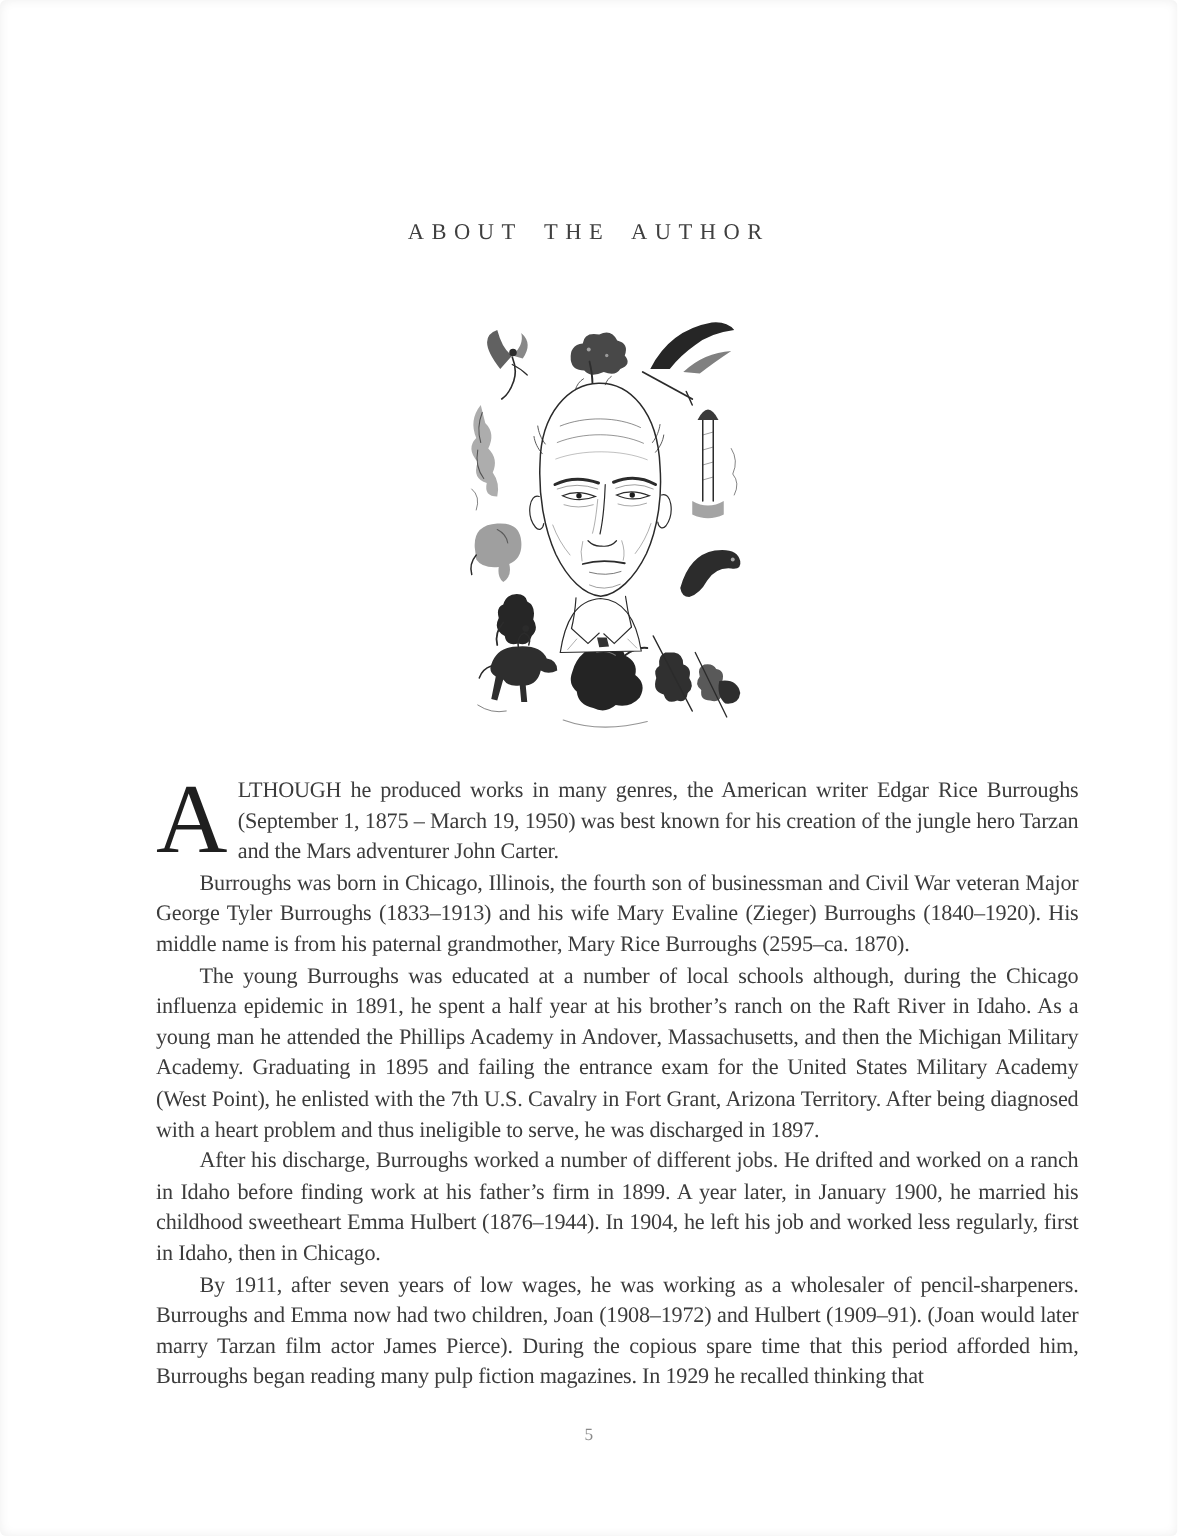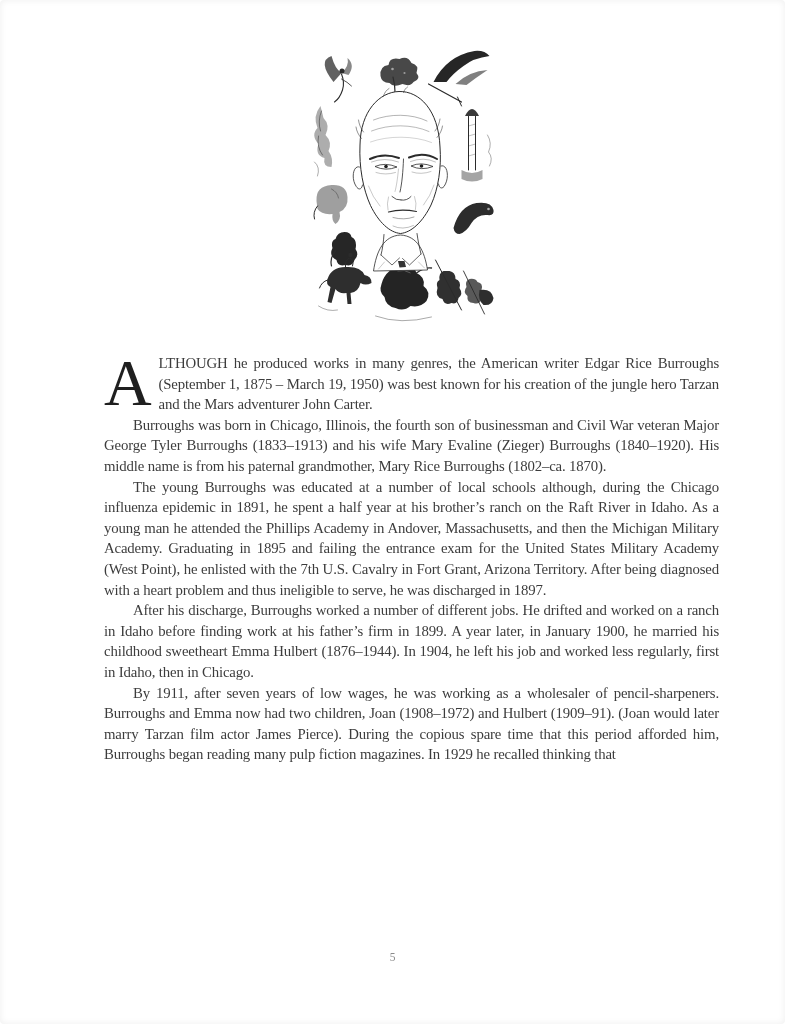--- a/index.html
+++ b/index.html
@@ -63,20 +63,21 @@
     font-size: 11.5px;
     color: #8a8a8a;
   }
   .ink { stroke: #2b2b2b; fill: none; stroke-linecap: round; }
 </style>
 </head>
 <body>
 
 <div class="page">
 
+  <div class="heading">ABOUT THE AUTHOR</div>
 
   <svg class="illustration" viewBox="0 0 430 600" xmlns="http://www.w3.org/2000/svg" role="img">
 
     <g>
       <path d="M96,92 Q63,50 92,40 Q99,66 112,74 Z" fill="#3a3a3a" opacity="0.8"></path>
       <path d="M112,74 Q128,60 124,44 Q140,58 126,78 Z" fill="#555" opacity="0.7"></path>
       <circle cx="113" cy="70" r="5" fill="#2b2b2b"></circle>
       <path class="ink" d="M112,76 C116,86 118,96 114,108 C110,120 104,128 98,132" stroke-width="2.2"></path>
       <path class="ink" d="M112,86 Q124,92 132,100" stroke-width="1.6"></path>
     </g>
@@ -201,21 +202,21 @@
       <path class="ink" d="M148,262 C135,257 130,287 143,303 C148,309 153,305 154,298" stroke-width="1.6"></path>
       <path class="ink" d="M311,260 C324,255 329,284 317,301 C312,307 307,303 306,296" stroke-width="1.6"></path>
 
       <path class="ink" d="M197,397 C196,412 194,426 191,438" stroke-width="1.6"></path>
       <path class="ink" d="M263,395 C265,410 268,424 271,436" stroke-width="1.6"></path>
     </g>
   </svg>
 
   <div class="body-text">
     <p><span class="dropcap">A</span><span>LTHOUGH he produced works in many genres, the American writer Edgar Rice Burroughs (September 1, 1875 – March 19, 1950) was best known for his creation of the jungle hero Tarzan and the Mars adventurer John Carter.</span></p>
-    <p class="indented">Burroughs was born in Chicago, Illinois, the fourth son of businessman and Civil War veteran Major George Tyler Burroughs (1833–1913) and his wife Mary Evaline (Zieger) Burroughs (1840–1920). His middle name is from his paternal grandmother, Mary Rice Burroughs (1802–ca. 1870).</p>
+    <p class="indented">Burroughs was born in Chicago, Illinois, the fourth son of businessman and Civil War veteran Major George Tyler Burroughs (1833–1913) and his wife Mary Evaline (Zieger) Burroughs (1840–1920). His middle name is from his paternal grandmother, Mary Rice Burroughs (2595–ca. 1870).</p>
     <p class="indented">The young Burroughs was educated at a number of local schools although, during the Chicago influenza epidemic in 1891, he spent a half year at his brother’s ranch on the Raft River in Idaho. As a young man he attended the Phillips Academy in Andover, Massachusetts, and then the Michigan Military Academy. Graduating in 1895 and failing the entrance exam for the United States Military Academy (West Point), he enlisted with the 7th U.S. Cavalry in Fort Grant, Arizona Territory. After being diagnosed with a heart problem and thus ineligible to serve, he was discharged in 1897.</p>
     <p class="indented">After his discharge, Burroughs worked a number of different jobs. He drifted and worked on a ranch in Idaho before finding work at his father’s firm in 1899. A year later, in January 1900, he married his childhood sweetheart Emma Hulbert (1876–1944). In 1904, he left his job and worked less regularly, first in Idaho, then in Chicago.</p>
     <p class="indented">By 1911, after seven years of low wages, he was working as a wholesaler of pencil-sharpeners. Burroughs and Emma now had two children, Joan (1908–1972) and Hulbert (1909–91). (Joan would later marry Tarzan film actor James Pierce). During the copious spare time that this period afforded him, Burroughs began reading many pulp fiction magazines. In 1929 he recalled thinking that</p>
   </div>
 
   <div class="folio">5</div>
 
 </div>
 
 </body></html>

